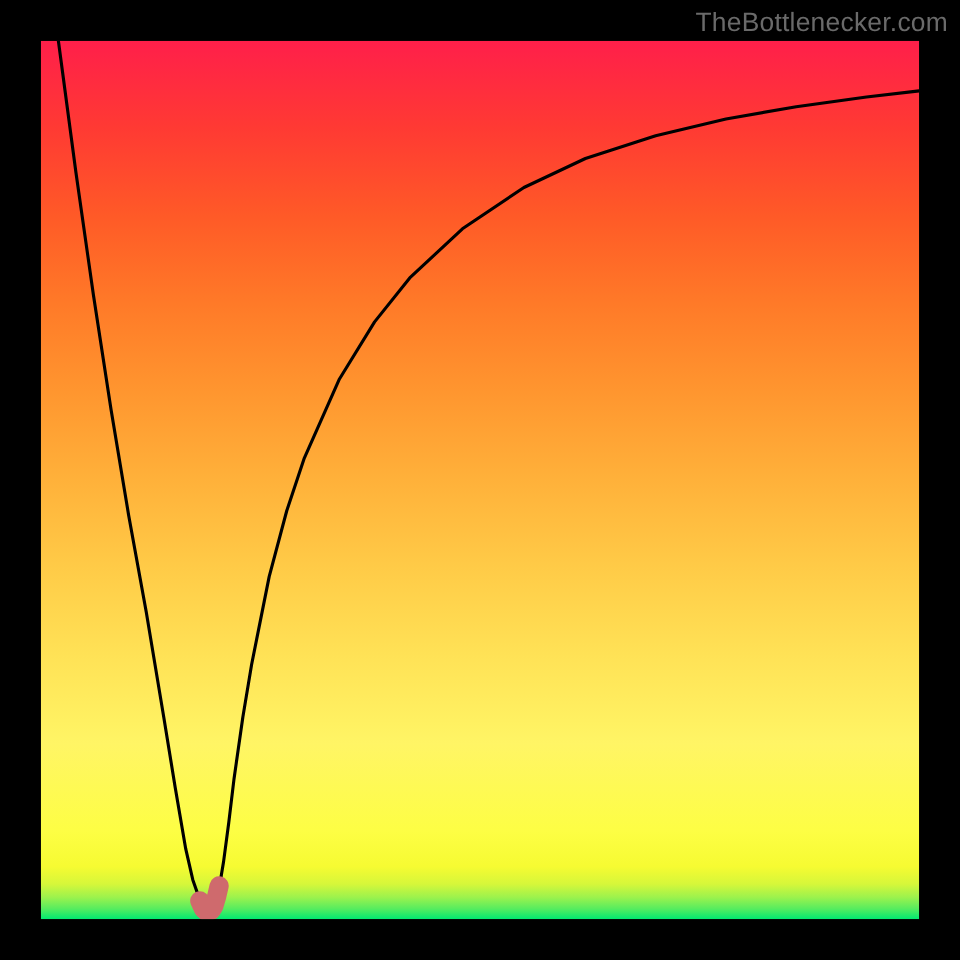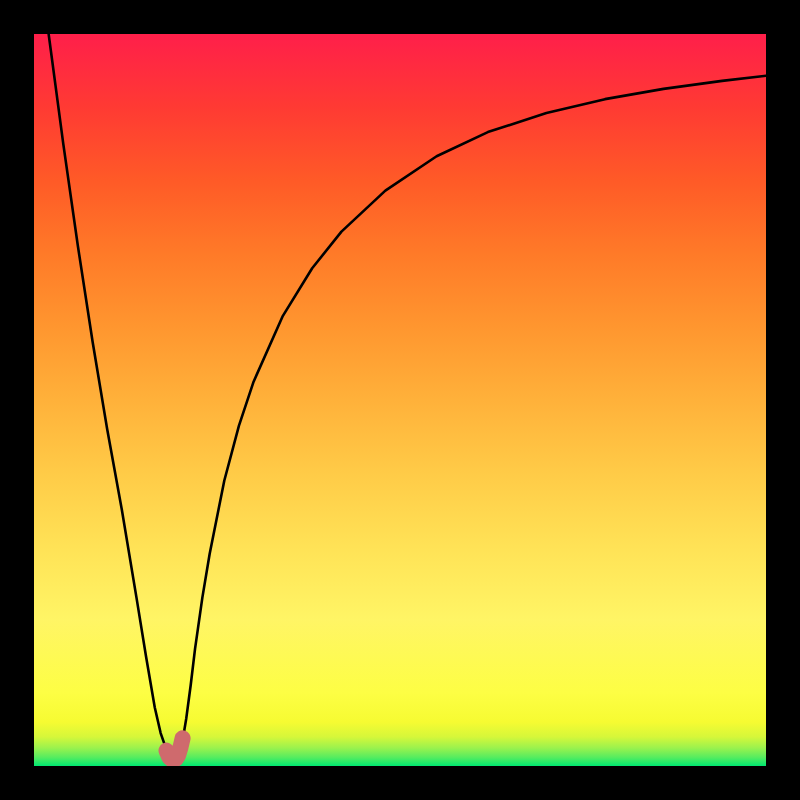--- a/index.html
+++ b/index.html
@@ -73,14 +73,15 @@
 
   <div class="plot">
     <div class="gradient"></div>
 
     <svg viewBox="0 0 732 732" preserveAspectRatio="none">
       <path id="main-curve" fill="none" stroke="#000" stroke-width="2.6" stroke-linecap="round" stroke-linejoin="round" d="M0.00 -117.12 L14.64 0.00 L29.28 109.80 L43.92 212.28 L58.56 307.44 L73.20 395.28 L87.84 475.80 L102.48 563.64 L112.00 622.20 L120.78 673.44 L126.64 699.06 L132.49 715.90 L138.35 723.22 L142.74 723.22 L144.94 719.56 L148.60 706.38 L152.26 684.42 L156.65 651.48 L161.04 614.88 L168.36 563.64 L175.68 519.72 L190.32 446.52 L204.96 391.62 L219.60 347.70 L248.88 281.82 L278.16 234.24 L307.44 197.64 L351.36 156.65 L402.60 122.24 L453.84 98.09 L512.40 79.06 L570.96 65.15 L629.52 54.90 L688.08 46.85 L732.00 41.72"></path>
       <path id="pink-u" fill="none" stroke="#cf6a6d" stroke-width="16" stroke-linecap="round" stroke-linejoin="round" d="M132.49 716.63 L135.42 723.22 L137.62 725.41 L139.81 725.41 L142.01 724.68 L144.20 721.02 L146.40 713.70 L148.60 704.18"></path>
     </svg>
   </div>
 
+  <div class="watermark">TheBottlenecker.com</div>
 
 </div>
 
 </body></html>

